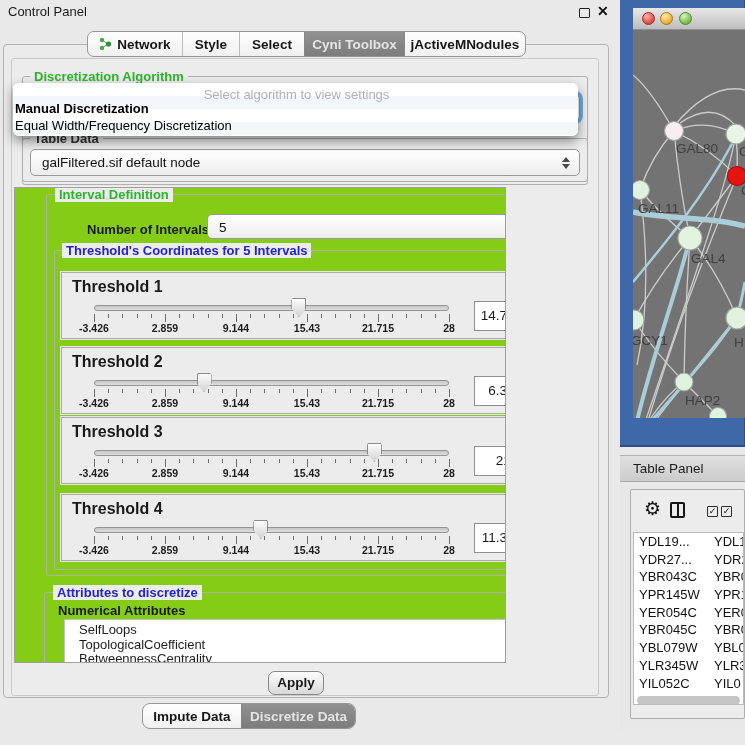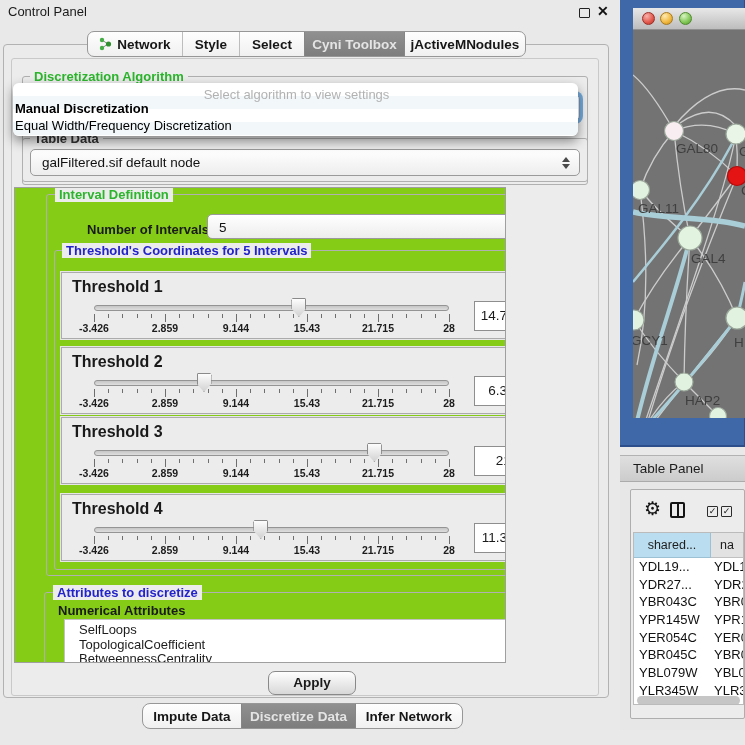--- a/index.html
+++ b/index.html
@@ -89,21 +89,21 @@
   #numattr-label { left:13px; top:10px; font-size:13px; font-weight:bold; position:absolute; }
   #attr-list { position:absolute; left:19px; top:26px; width:468px; height:46px; background:#fff; border:1px solid #c2c2c2; overflow:hidden; }
   .attr-item { font-size:13px; color:#1c1c1c; padding-left:14px; line-height:14.5px; }
   .attr-item:first-child { margin-top:3px; }
   #attr-scroll { position:absolute; right:3px; top:2px; width:11px; height:42px; border-radius:5px; background:#c2c2c2; border:1px solid #b2b2b2; }
 
   #v-scroll-track { position:absolute; left:561px; top:0; width:22px; height:474px; background:#f1f1f1; border-left:1px solid #c4c4c4; }
   #v-scroll-thumb { position:absolute; left:4px; top:22px; width:13px; height:418px; border-radius:7px;
                     background:linear-gradient(90deg,#d2d2d2,#b6b6b6); border:1px solid #a6a6a6; }
 
-  #apply-btn { left:268px; top:671px; width:88px; height:24px; border:1px solid #898989; border-radius:7px;
+  #apply-btn { left:268px; top:671px; width:56px; height:24px; border:1px solid #898989; border-radius:7px;
                background:linear-gradient(#fefefe,#d8d8d8); font-size:13.5px; font-weight:600; text-align:center; line-height:22px; }
 
   
   #net-window { left:620px; top:0; width:125px; height:447px; background:#3e68a8; box-shadow:inset -1px -2px 0 #2c4f8c; }
   #net-titlebar { position:absolute; left:13px; top:8px; width:112px; height:22px;
                   background:linear-gradient(#e8e8e8,#bdbdbd); border-bottom:1px solid #8f8f8f; }
   .light { position:absolute; top:4px; width:13px; height:13px; border-radius:50%; }
   .light.red    { left:9px;  background:radial-gradient(circle at 35% 28%,#f8b3ab,#e2574c 60%,#b23428); border:1px solid #9c2f27; }
   .light.yellow { left:27px; background:radial-gradient(circle at 35% 28%,#fdeab2,#f0b73c 60%,#c38a1e); border:1px solid #a8791c; }
   .light.green  { left:46px; background:radial-gradient(circle at 35% 28%,#d9f4c3,#7fc654 60%,#579b31); border:1px solid #4e8a2d; }
@@ -383,23 +383,20 @@
 </div>
 
 <div class="abs" id="apply-btn">Apply</div>
 
 <div class="abs segbar" id="tabs-bottom">
   <div class="seg" style="width:98px">
       <span>Impute Data</span>
     </div>
   <div class="seg dark" style="width:114px">
       <span>Discretize Data</span>
-    </div>
-  <div class="seg afterdark" style="width:107px">
-      <span>Infer Network</span>
     </div>
 </div>
 
 <div class="abs" id="net-window">
   <div id="net-titlebar">
     <span class="light red"></span>
     <span class="light yellow"></span>
     <span class="light green"></span>
   </div>
   <div id="net-canvas"><svg width="112" height="388" viewBox="0 0 112 388">
@@ -452,24 +449,20 @@
 <div class="abs" id="tp-header">
   <span id="tp-title">Table Panel</span>
 </div>
 <div class="abs" id="tp-body">
   <div id="table-box">
     <span id="gear-icon">⚙</span>
     <span id="split-icon"></span>
     <span class="chk" id="chk1">✓</span>
     <span class="chk" id="chk2">✓</span>
     <div id="grid">
-      <div class="ghead">
-        <span class="c1">shared...</span>
-        <span class="c2">na</span>
-      </div>
       <div>
           <div class="trow">
             <span class="c1">YDL19...</span>
             <span class="c2">YDL1</span>
           </div>
           <div class="trow">
             <span class="c1">YDR27...</span>
             <span class="c2">YDR2</span>
           </div>
           <div class="trow">

